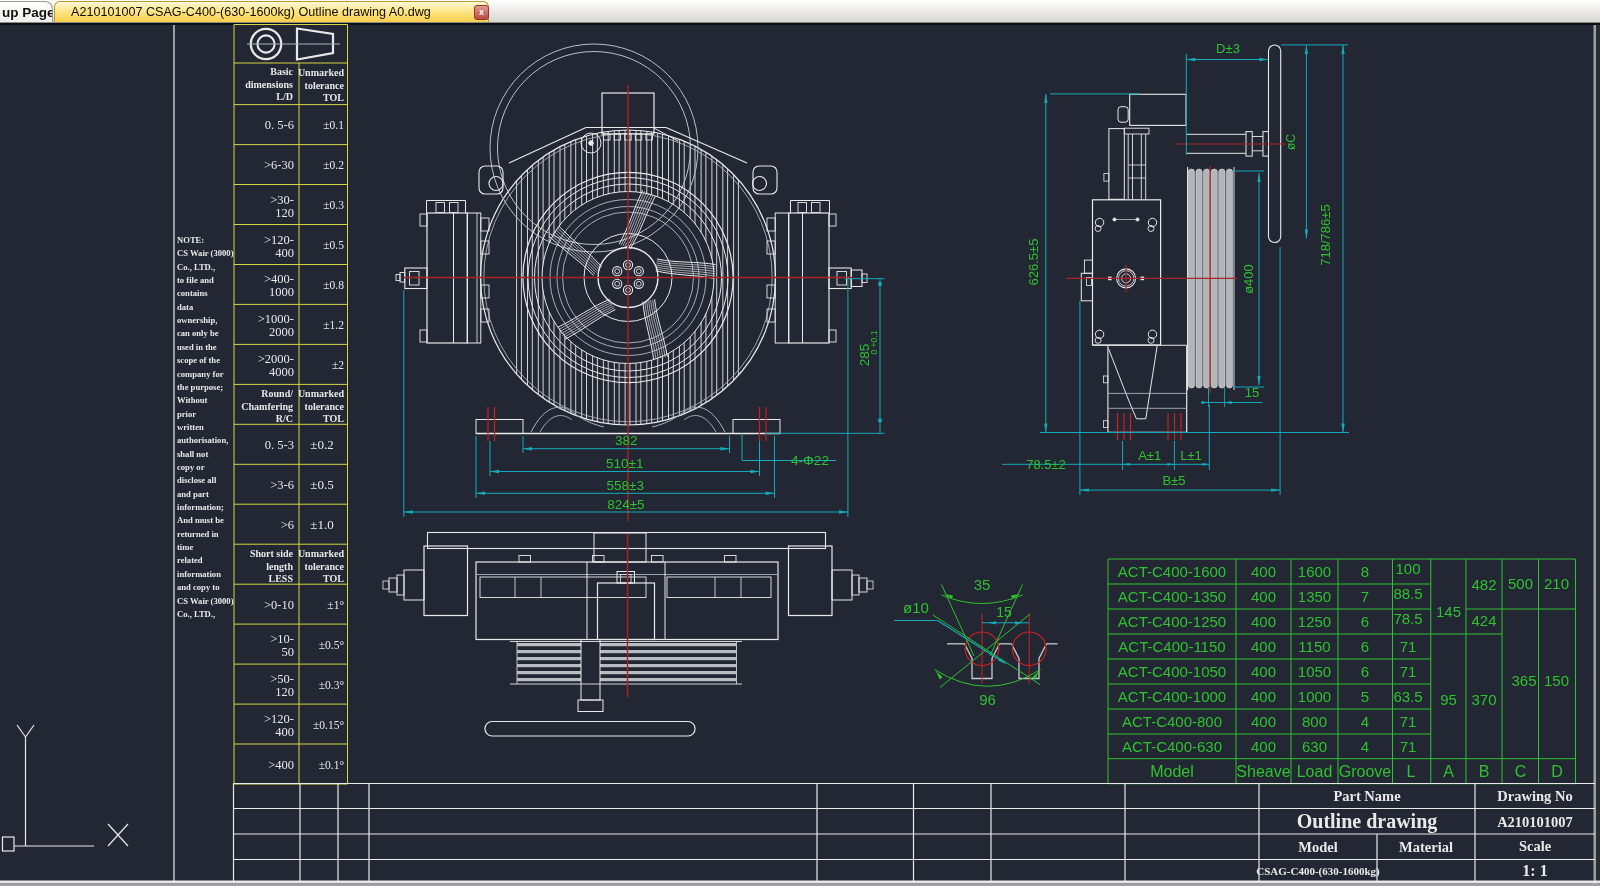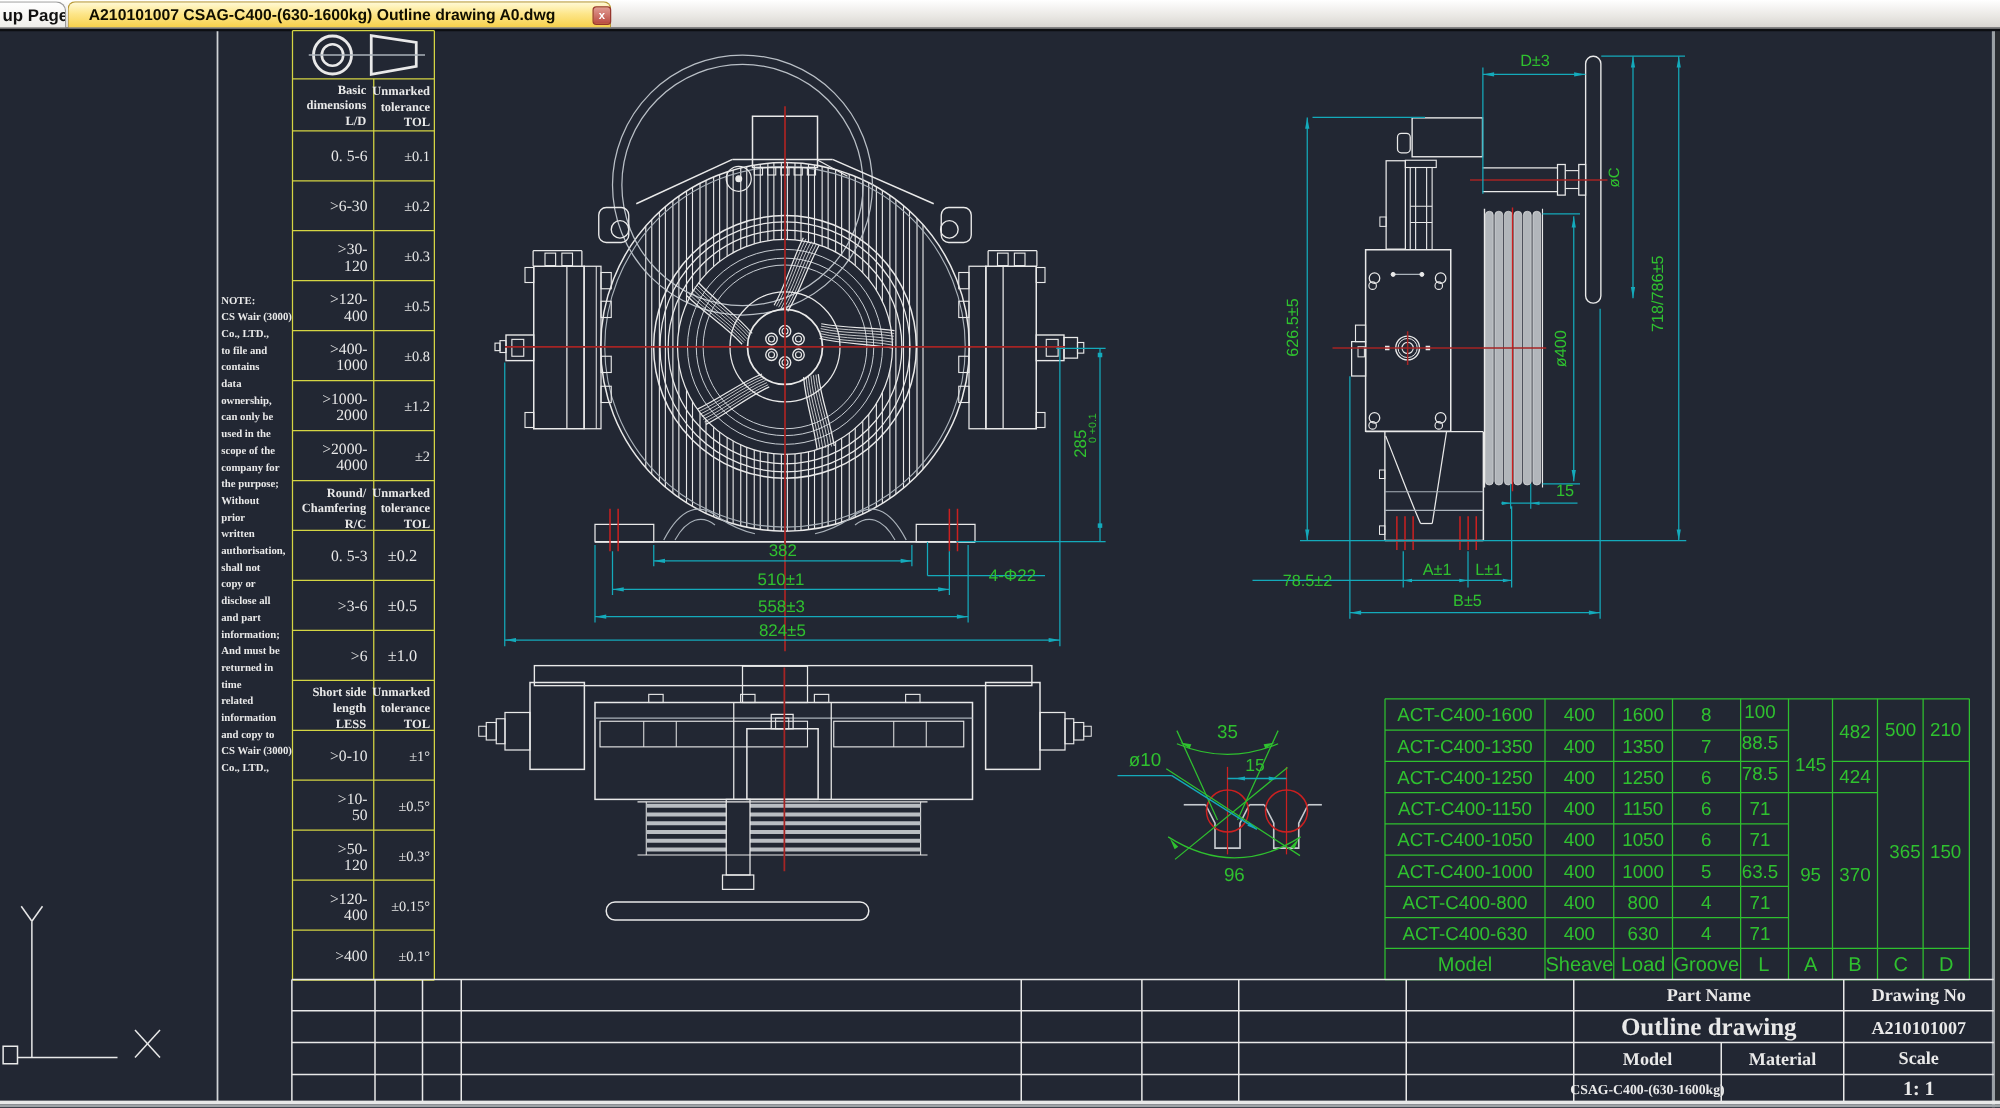--- a/index.html
+++ b/index.html
@@ -1,17 +1,17 @@
 <!DOCTYPE html>
 <html><head><meta charset="utf-8">
 <style>
 html,body{margin:0;padding:0;width:1600px;height:886px;overflow:hidden;background:#202530;}
 #tabbar{position:absolute;left:0;top:0;width:1600px;height:22px;background:linear-gradient(#ffffff,#e9e7e3 60%,#d8d5d1);border-bottom:1px solid #8c8c8c;z-index:5;font-family:"Liberation Sans",sans-serif;}
 .tab1{position:absolute;left:0;top:1px;height:21px;width:53px;background:linear-gradient(#ffffff,#efeeea);border:1px solid #9a9a9a;border-bottom:none;border-left:none;border-radius:0 8px 0 0;color:#111;font-size:13.5px;font-weight:bold;line-height:21px;padding-left:2px;box-sizing:border-box;white-space:nowrap;overflow:hidden;}
-.tab2{position:absolute;left:54px;top:1px;height:21px;width:435px;background:linear-gradient(#fff9d5,#fde68a 45%,#f7d04a);border:1px solid #b99a35;border-bottom:none;border-radius:6px 6px 0 0;color:#100e00;font-size:12.6px;font-weight:bold;line-height:20px;padding-left:16px;box-sizing:border-box;white-space:nowrap;overflow:hidden;}
+.tab2{position:absolute;left:54px;top:1px;height:21px;width:435px;background:linear-gradient(#fff9d5,#fde68a 45%,#f7d04a);border:1px solid #b99a35;border-bottom:none;border-radius:6px 6px 0 0;color:#100e00;font-size:12.6px;font-weight:normal;line-height:20px;padding-left:16px;box-sizing:border-box;white-space:nowrap;overflow:hidden;}
 .cls{position:absolute;left:474px;top:5px;width:13px;height:13px;background:linear-gradient(#e09a92,#bb4b41);border:1px solid #96362d;border-radius:3px;color:#fff;font-size:9px;font-weight:bold;text-align:center;line-height:12px;z-index:6;}
 svg{position:absolute;left:0;top:0;}
 </style></head>
 <body>
 <svg width="1600" height="886" viewBox="0 0 1600 886">
 <rect x="0" y="0" width="1600" height="886" fill="#222733"></rect>
 <rect x="0" y="22" width="1600" height="3" fill="#0c0e12"></rect>
 <line x1="174.0" y1="25.0" x2="174.0" y2="881.5" stroke="#cfd3d6" stroke-width="1.4"></line>
 <rect x="1593.5" y="25" width="2.5" height="861" fill="#9aa0a4"></rect>
 <rect x="1596" y="25" width="4" height="861" fill="#2a2d31"></rect>

